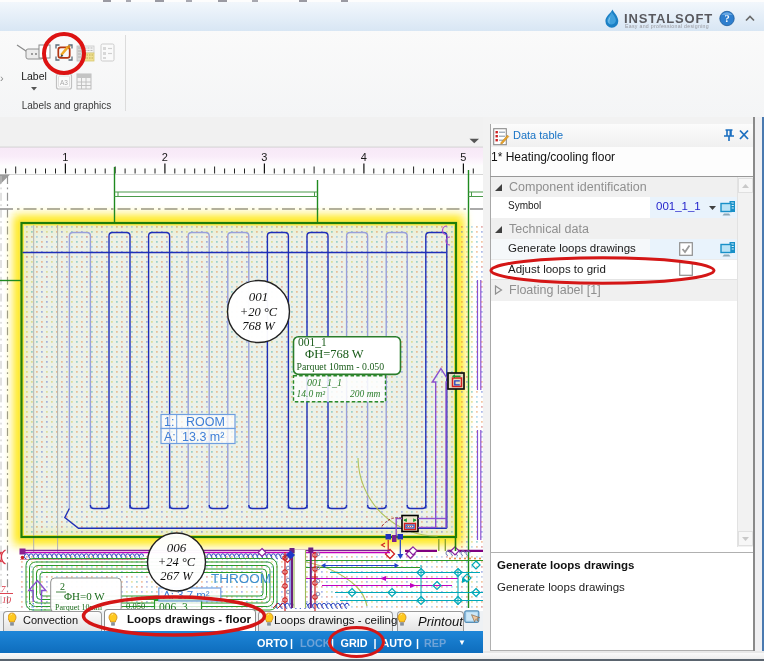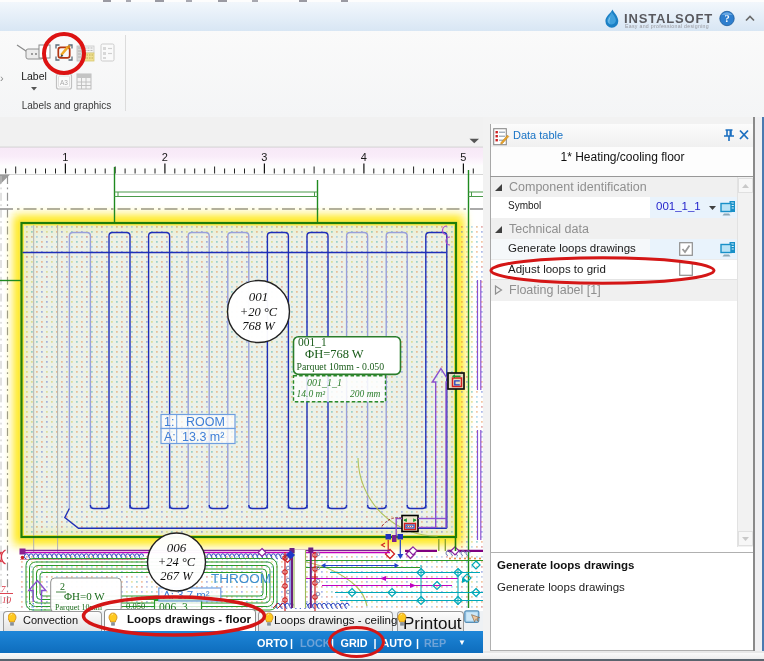--- a/index.html
+++ b/index.html
@@ -332,21 +332,21 @@
       <path d="M6 12.2 h5" stroke="#8899aa" stroke-width="1.1"></path>
     <path d="M15.8 8.5 L9.5 15.5 l-1.8 0.6 0.5 -1.9 6.3 -7 Z" fill="#eaa429" stroke="#b87a10" stroke-width="0.5"></path>
   </svg>
   <div class="abs" style="left:513px;top:129px;font-size:11px;color:#1873c5;">Data table</div>
   <svg class="abs" style="left:723px;top:129px;" width="28" height="14" viewBox="0 0 28 14">
     <path d="M2.5 1 h7 M4 1 v6 h4 v-6 M7.3 1 v6 M1 7 h10 M6 7 v5" stroke="#1b6fc0" stroke-width="1.6" fill="none"></path>
     <path d="M17 1.5 l8 8.5 M25 1.5 l-8 8.5" stroke="#1b6fc0" stroke-width="1.8"></path>
   </svg>
 
   <div class="abs" style="left:491px;top:147px;width:263px;height:29px;background:#fdfdfd;"></div>
-  <div class="abs" style="left:491px;top:150px;width:263px;text-align:center;font-size:12px;color:#111;">1* Heating/cooling floor</div>
+  <div class="abs" style="left:491px;top:150px;width:263px;font-size:12px;color:#111;">1* Heating/cooling floor</div>
   <div class="abs" style="left:490px;top:176px;width:264px;height:1px;background:#989898;"></div>
 
   <div class="abs" style="left:491px;top:177px;width:246px;height:20px;background:#f0f0f0;"></div>
   <svg class="abs" style="left:494px;top:183px;" width="9" height="9" viewBox="0 0 9 9">
       <path d="M8 1 V8 H1 Z" fill="#404040"></path>
     </svg>
   <div class="abs" style="left:509px;top:180px;font-size:12.5px;color:#8f8f8f;">Component identification</div>
 
   <div class="abs" style="left:491px;top:197px;width:246px;height:21px;background:#fff;border-bottom:1px solid #ececec;"></div>
   <div class="abs" style="left:650px;top:197px;width:87px;height:21px;background:#e9f3fc;"></div>
@@ -415,21 +415,21 @@
 
   <div class="abs" style="left:0;top:611px;width:483px;height:20px;background:#eef1f4;"></div>
 
   <div class="abs" style="left:3px;top:611px;width:99px;height:20px;background:linear-gradient(#fdfdfd,#e3e3e3);border:1px solid #9a9a9a;border-bottom:none;border-radius:4px 4px 0 0;box-sizing:border-box;"></div>
   <div class="abs" style="left:104px;top:609px;width:152px;height:22px;background:#fff;border:1px solid #8a8a8a;border-bottom:none;border-radius:4px 4px 0 0;box-sizing:border-box;"></div>
   <div class="abs" style="left:258px;top:611px;width:135px;height:20px;background:linear-gradient(#fdfdfd,#e3e3e3);border:1px solid #9a9a9a;border-bottom:none;border-radius:4px 4px 0 0;box-sizing:border-box;"></div>
   <div class="abs" style="left:397px;top:611px;width:67px;height:20px;background:linear-gradient(#fdfdfd,#e3e3e3);border:1px solid #9a9a9a;border-bottom:none;border-radius:4px 4px 0 0;box-sizing:border-box;"></div>
   <div class="abs" style="left:23px;top:614px;font-size:11px;color:#111;">Convection</div>
   <div class="abs" style="left:127px;top:613px;font-size:11.5px;font-weight:bold;color:#111;">Loops drawings - floor</div>
   <div class="abs" style="left:274px;top:614px;font-size:11.5px;color:#111;">Loops drawings - ceiling</div>
-  <div class="abs" style="left:403px;top:614px;font-size:17px;color:#111;">Printout</div>
+  <div class="abs" style="left:418px;top:614px;font-size:13px;color:#111;font-style:italic;">Printout</div>
 
   <svg class="abs" style="left:8px;top:612px;" width="470" height="18" viewBox="0 0 470 18">
     <g id="bulb">
       <path d="M4 1 a4 4.4 0 0 1 4 4.4 c0 2.2 -1.6 3 -1.6 4.6 h-4.8 c0 -1.6 -1.6 -2.4 -1.6 -4.6 a4 4.4 0 0 1 4 -4.4 Z" fill="#ffc91e" stroke="#c8861a" stroke-width="0.8"></path>
       <path d="M2.6 3 a2.4 2.6 0 0 1 1.6 -1" stroke="#fff2c0" stroke-width="1" fill="none"></path>
       <rect x="2.2" y="10.2" width="3.6" height="3.6" fill="#9aa2aa"></rect>
       <path d="M2.2 11.2 h3.6 M2.2 12.4 h3.6" stroke="#707880" stroke-width="0.5"></path>
     </g>
     <use href="#bulb" x="101"></use>
     <use href="#bulb" x="257"></use>

